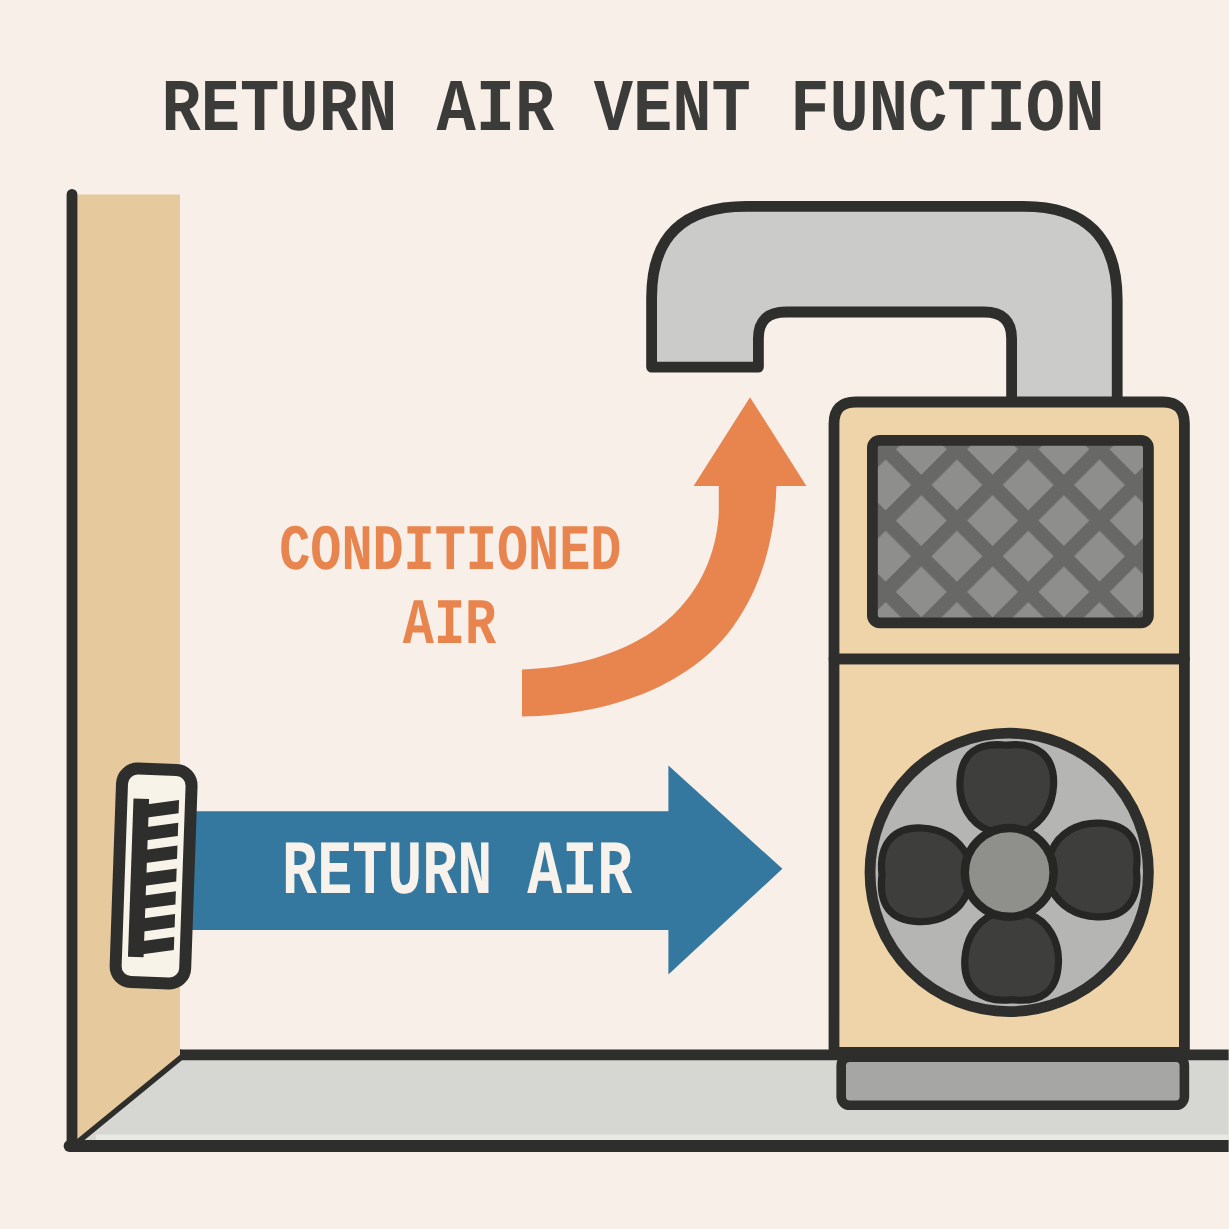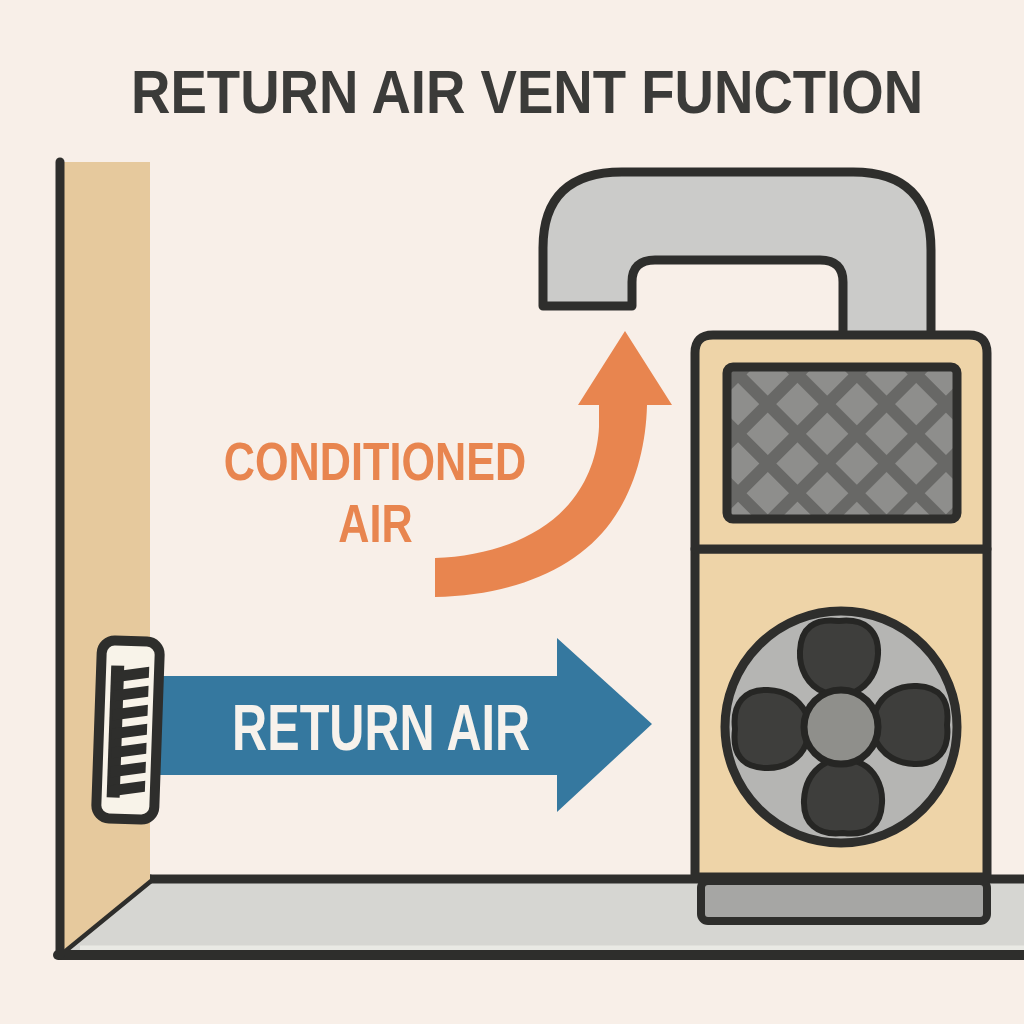--- a/index.html
+++ b/index.html
@@ -5,21 +5,21 @@
   :root{
     --background:#f8efe8; --wall_tan:#e6c99d; --unit_tan:#eed4a8;
     --outline_dark:#2e2e2c; --duct_gray:#cbcbc9; --floor_gray:#d6d6d2;
     --base_gray:#a6a6a4; --fan_plate_gray:#b5b5b3; --blade_dark:#3e3e3c;
     --hub_gray:#8f8f8b; --filter_gray:#8e8e8c; --lattice_dark:#686866;
     --arrow_orange:#e8854f; --arrow_blue:#35789f; --vent_cream:#f8f3e9;
     --title_dark:#3b3b39; --label_white:#f7f2ec; --highlight_light:#e9e9e4;
   }
   html,body{margin:0;padding:0;background:var(--background);}
   .stage{position:relative;width:1024px;height:1024px;overflow:hidden;
-         background:var(--background);font-family:Liberation Sans, sans-serif;}
+         background:var(--background);font-family:Liberation Mono, monospace;}
   .stage svg{position:absolute;left:0;top:0;}
 
   .bg{fill:var(--background);}
   .floor{fill:var(--floor_gray);}
   .line{stroke:var(--outline_dark);fill:none;stroke-linecap:round;}
   .hl{stroke:var(--highlight_light);fill:none;}
   .wall{fill:var(--wall_tan);}
   .duct{fill:var(--duct_gray);stroke:var(--outline_dark);stroke-width:9;stroke-linejoin:round;}
   .unit{fill:var(--unit_tan);stroke:var(--outline_dark);stroke-width:9;stroke-linejoin:round;}
   .base{fill:var(--base_gray);stroke:var(--outline_dark);stroke-width:8;}

